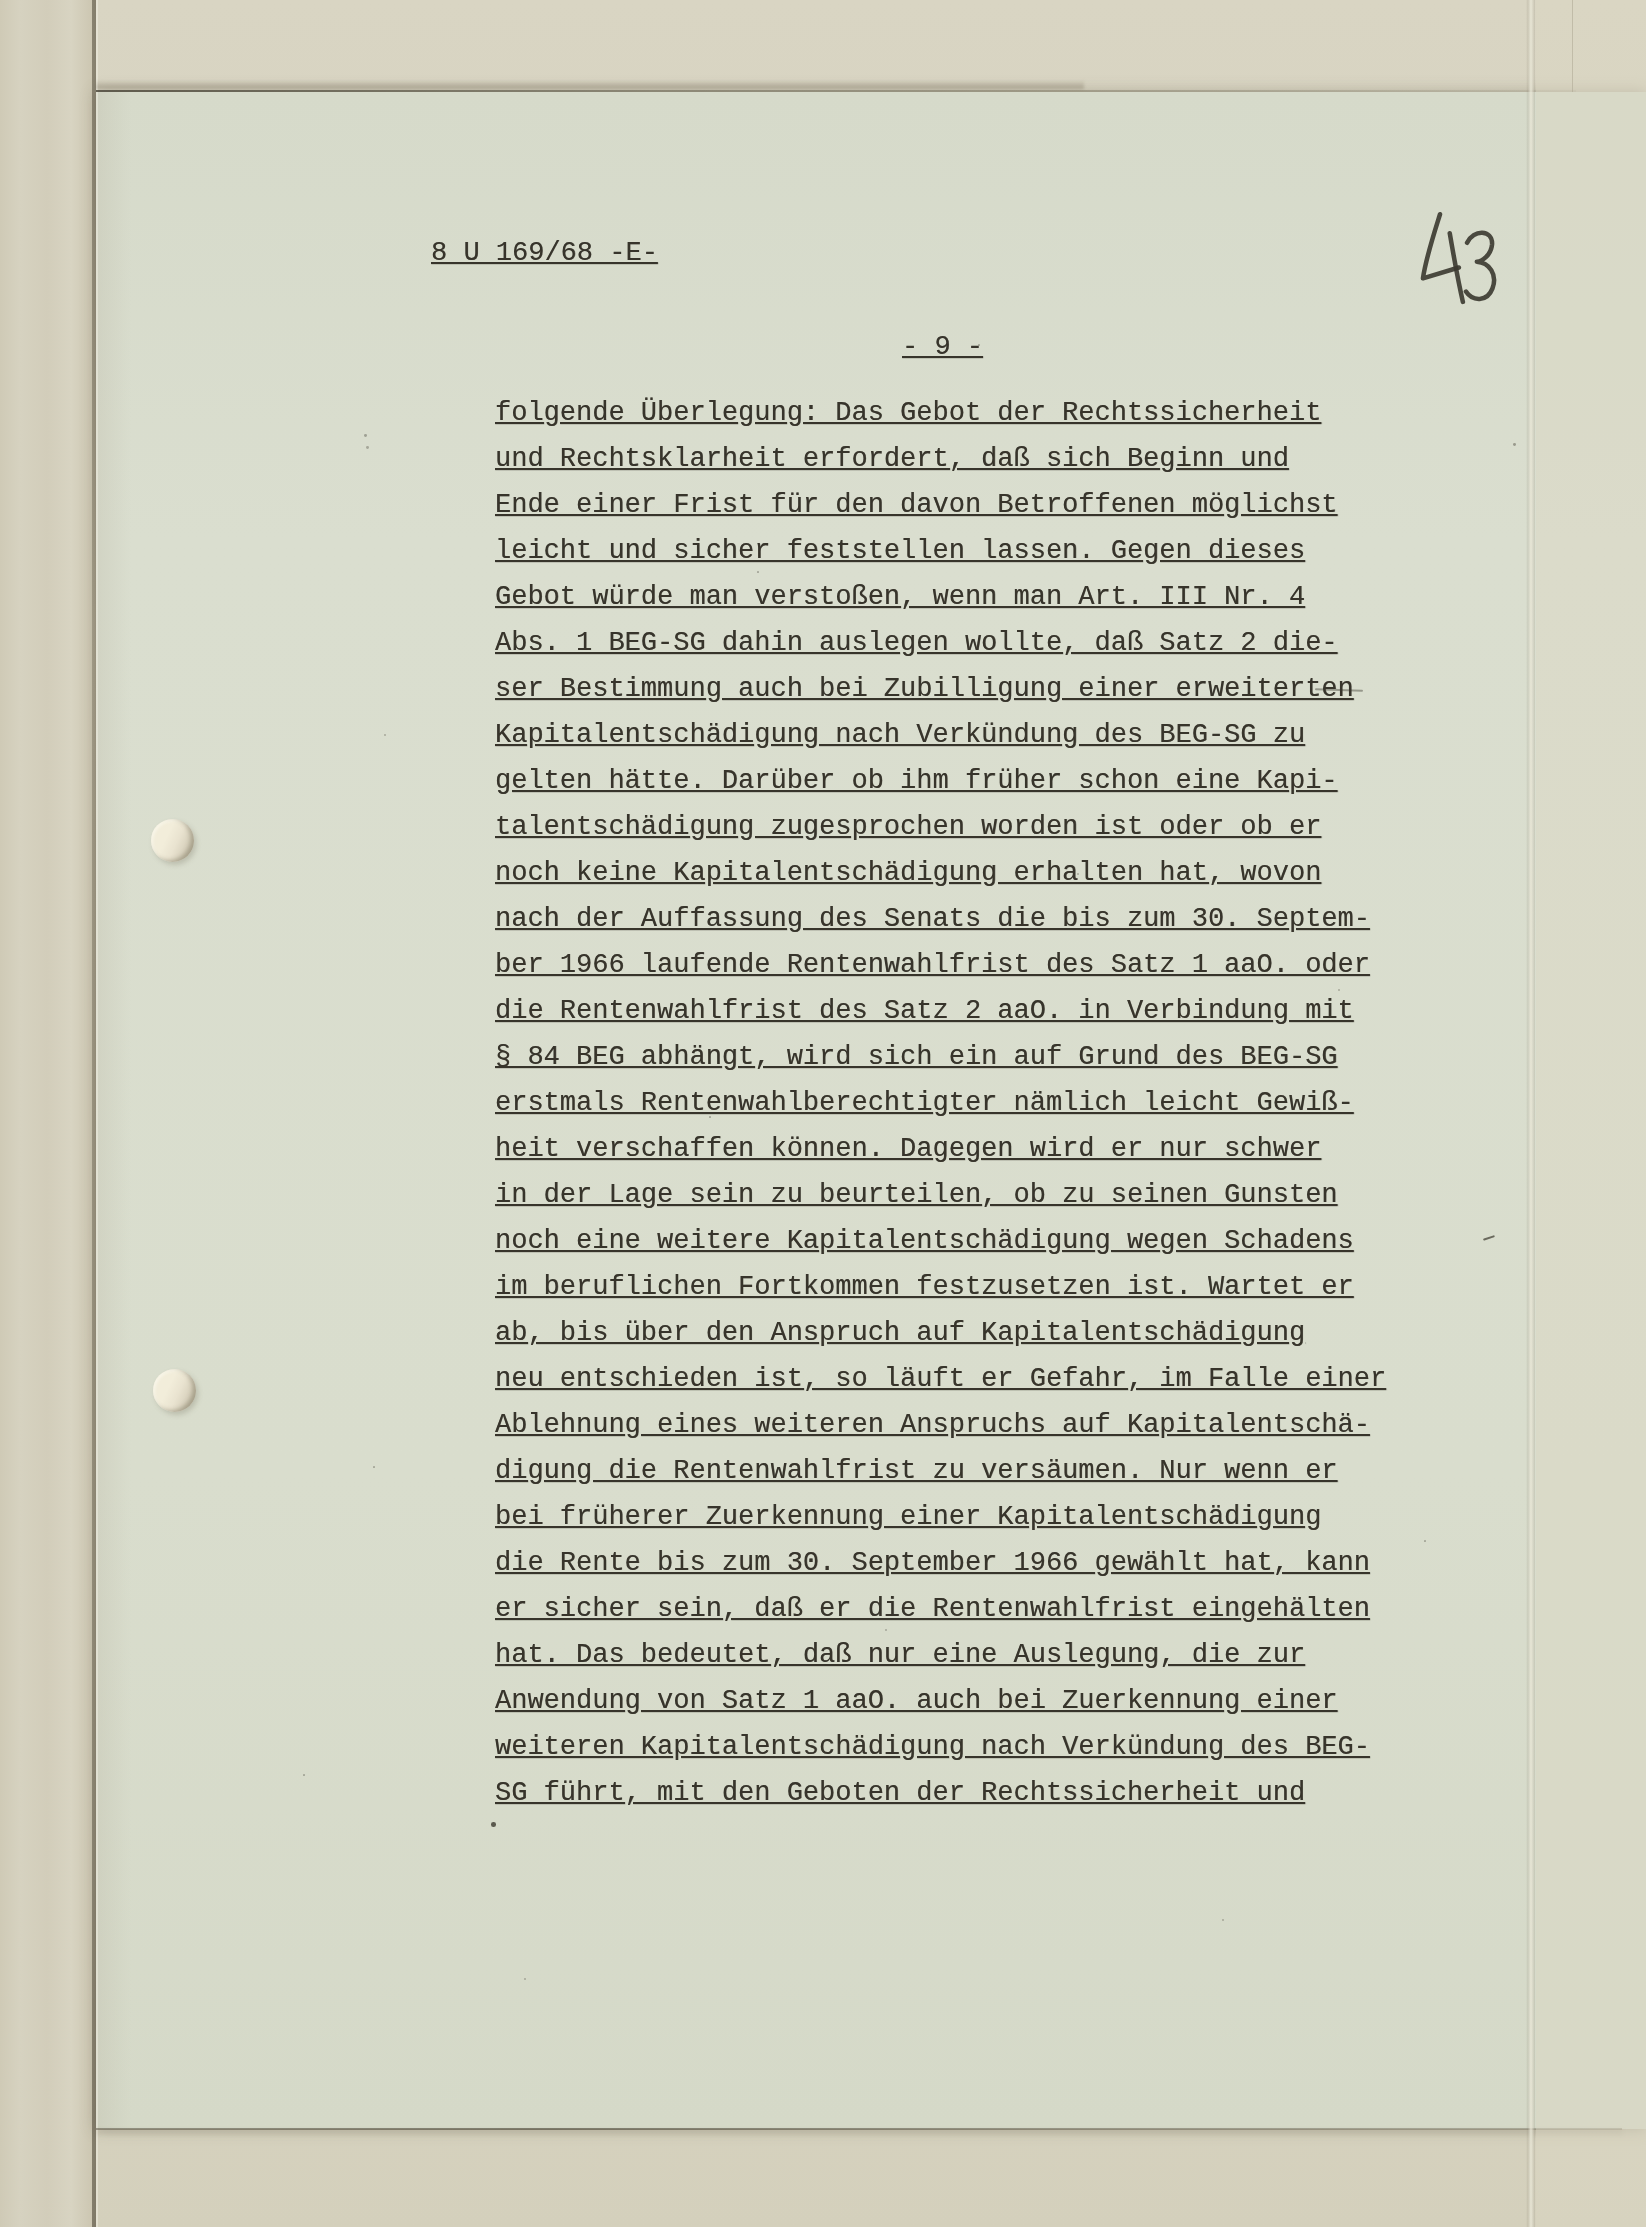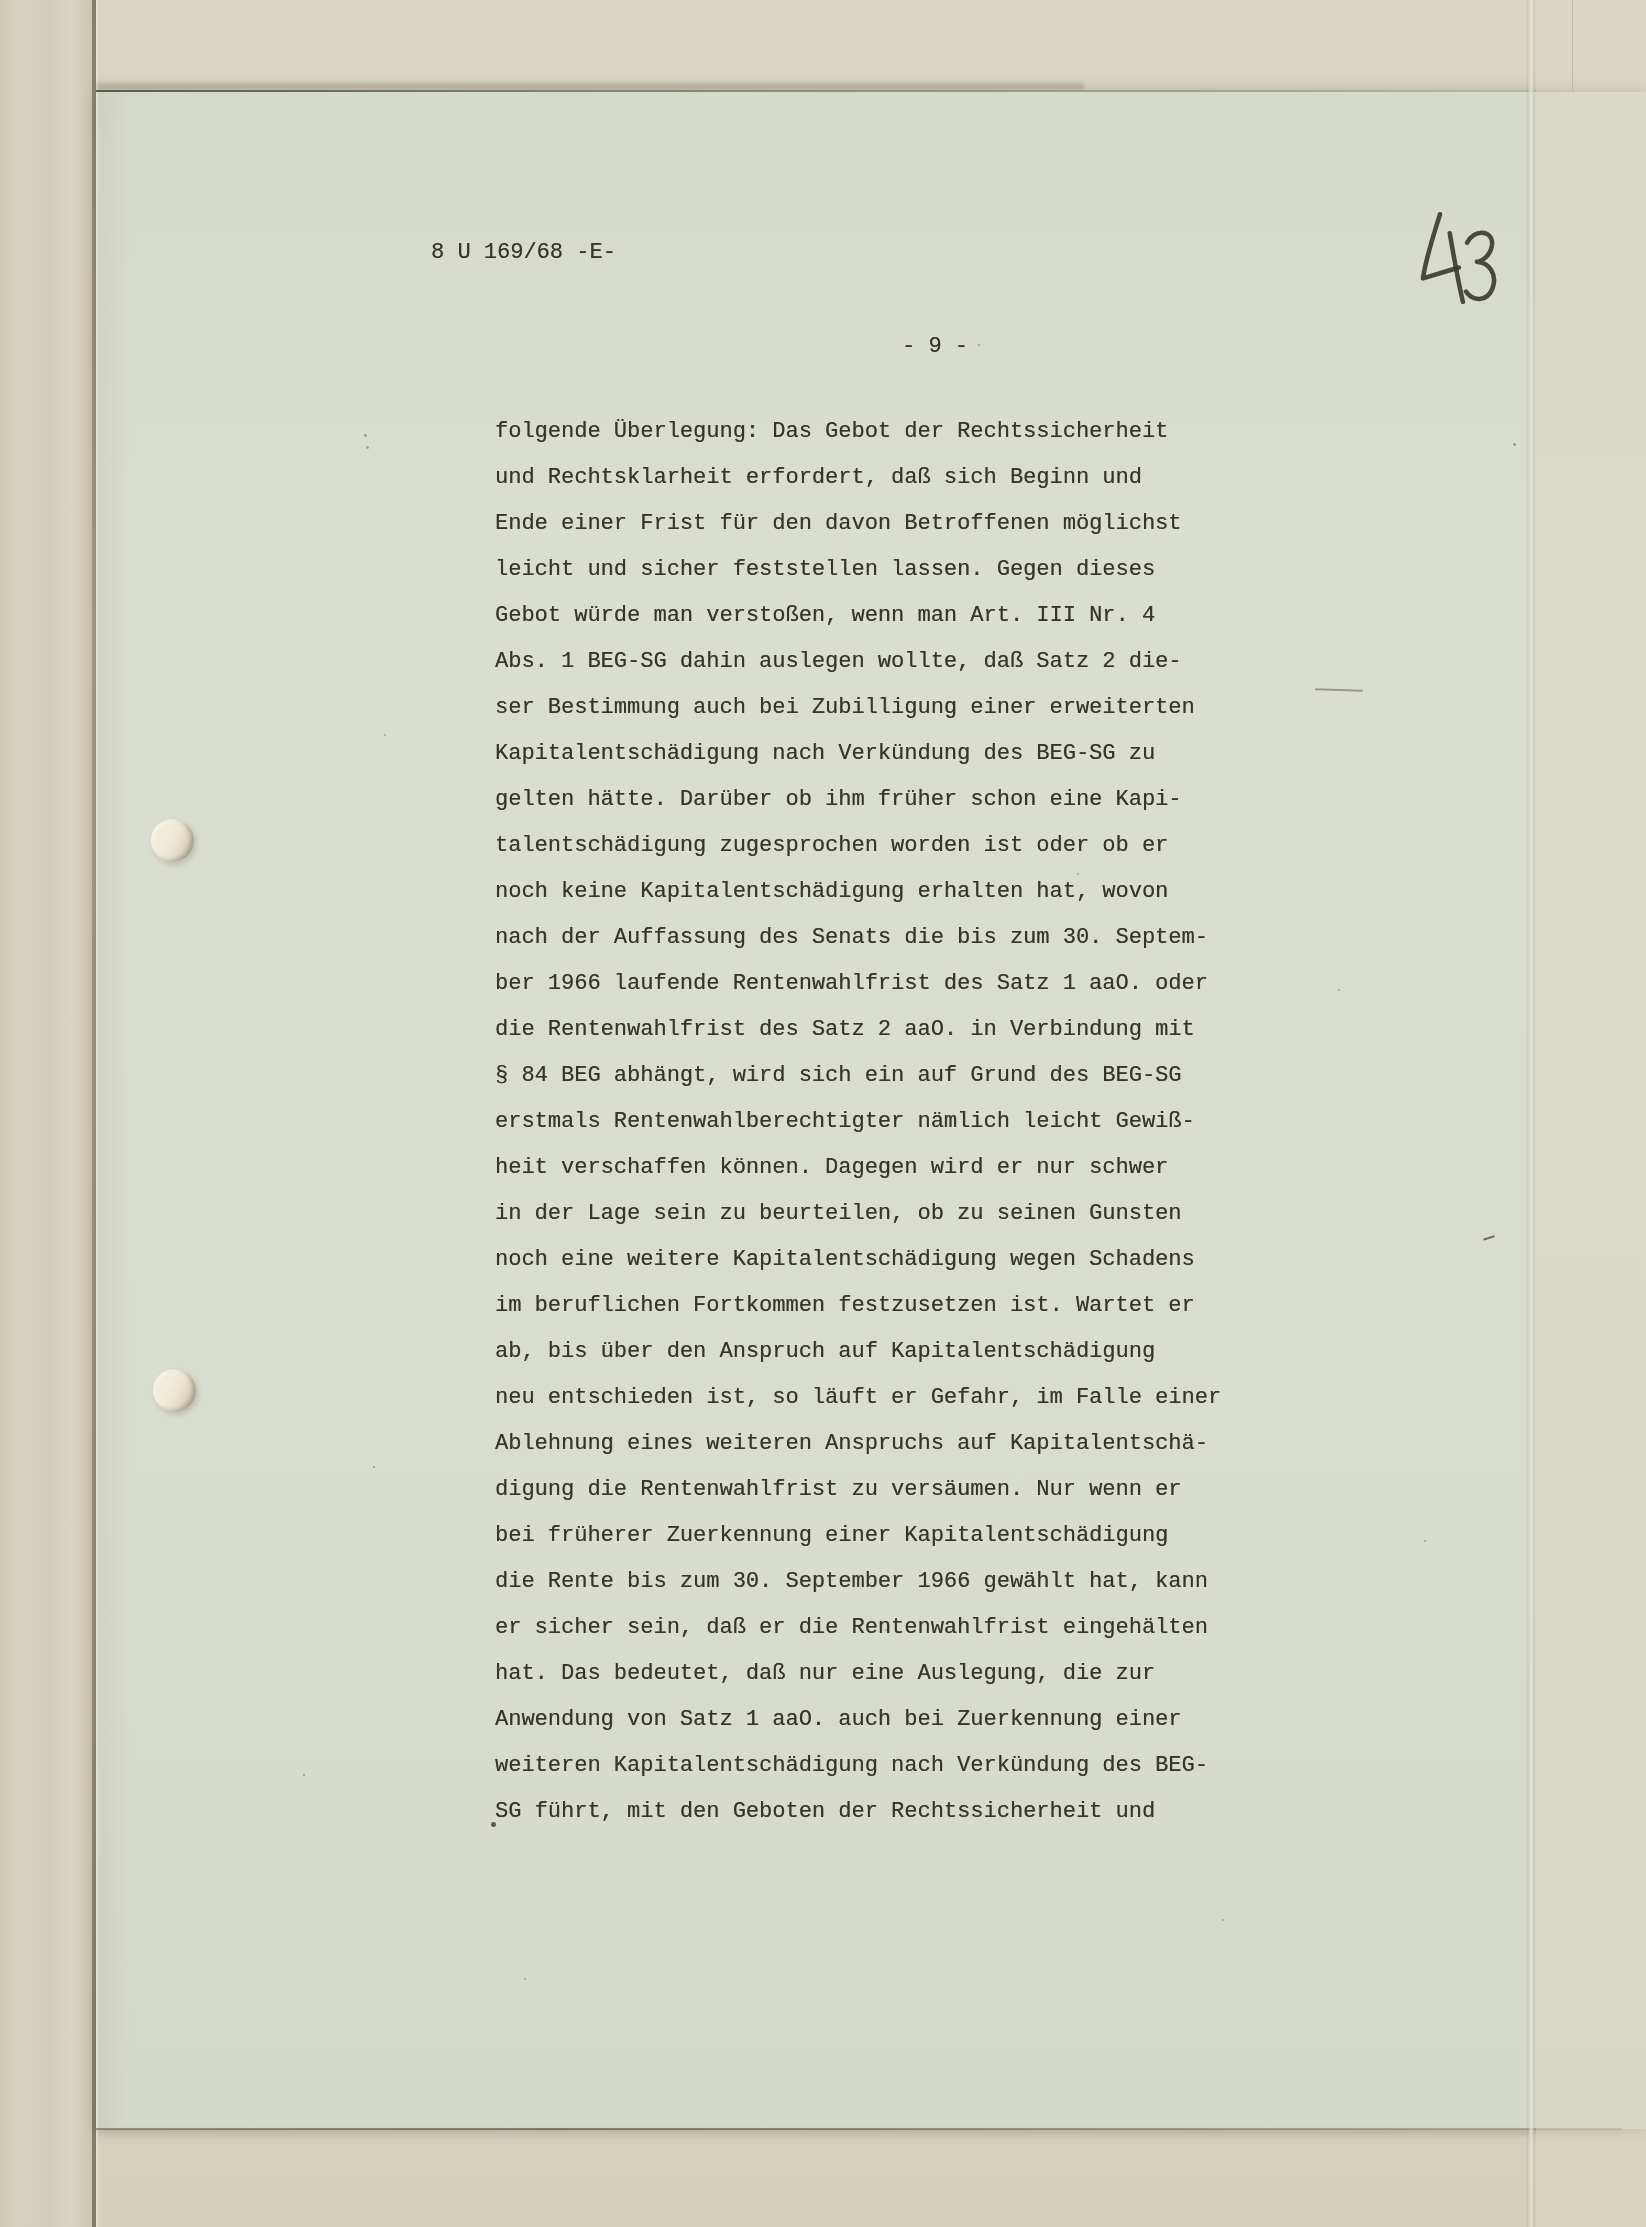--- a/index.html
+++ b/index.html
@@ -58,26 +58,26 @@
     background:rgba(219,214,196,.45);
   }
   
   .hole{
     position:absolute;width:43px;height:43px;border-radius:50%;z-index:7;
     background:linear-gradient(115deg,#f2edda 38%,#e9e3d0 58%,#cdc6b1 88%,#c2bba5 100%);
     box-shadow:inset -3.5px -1.7px 4.1px rgba(120,112,92,.45),inset 1.7px 1.7px 3.5px rgba(255,255,248,.55),2.3px 2.9px 5.2px rgba(110,104,86,.26);
   }
   
   .type{
-    position:absolute;color:#37342b;font-size:22px;line-height:46px;white-space:pre;
-    text-shadow:0.3px 0.3px 0.6px rgba(50,46,38,.55);z-index:4;
+    position:absolute;color:#37342b;font-size:27px;line-height:46px;white-space:pre;
+    text-shadow:0.3px 0.3px 0.6px rgba(50,46,38,.55);z-index:4;text-decoration:underline;
   }
   #case-ref{left:431px;top:230px;}
   #page-num{left:902px;top:324px;}
-  #body-text{left:495px;top:409px;}
+  #body-text{left:495px;top:390px;}
   .tline{height:46px;}
   
   #handwritten{position:absolute;left:1397px;top:207px;width:114px;height:102px;z-index:7;transform:rotate(-2deg);}
   #handwritten path{stroke:#3b3930;stroke-width:8;fill:none;stroke-linecap:round;stroke-linejoin:round;opacity:.9;}
   
   .mark{position:absolute;background:rgba(55,52,42,.78);border-radius:50%;z-index:4;}
   .speck{position:absolute;background:rgba(60,57,46,.32);border-radius:50%;z-index:4;}
   .dashmark{position:absolute;background:rgba(58,55,45,.7);z-index:4;border-radius:1.2px;}
 </style>
 </head>

